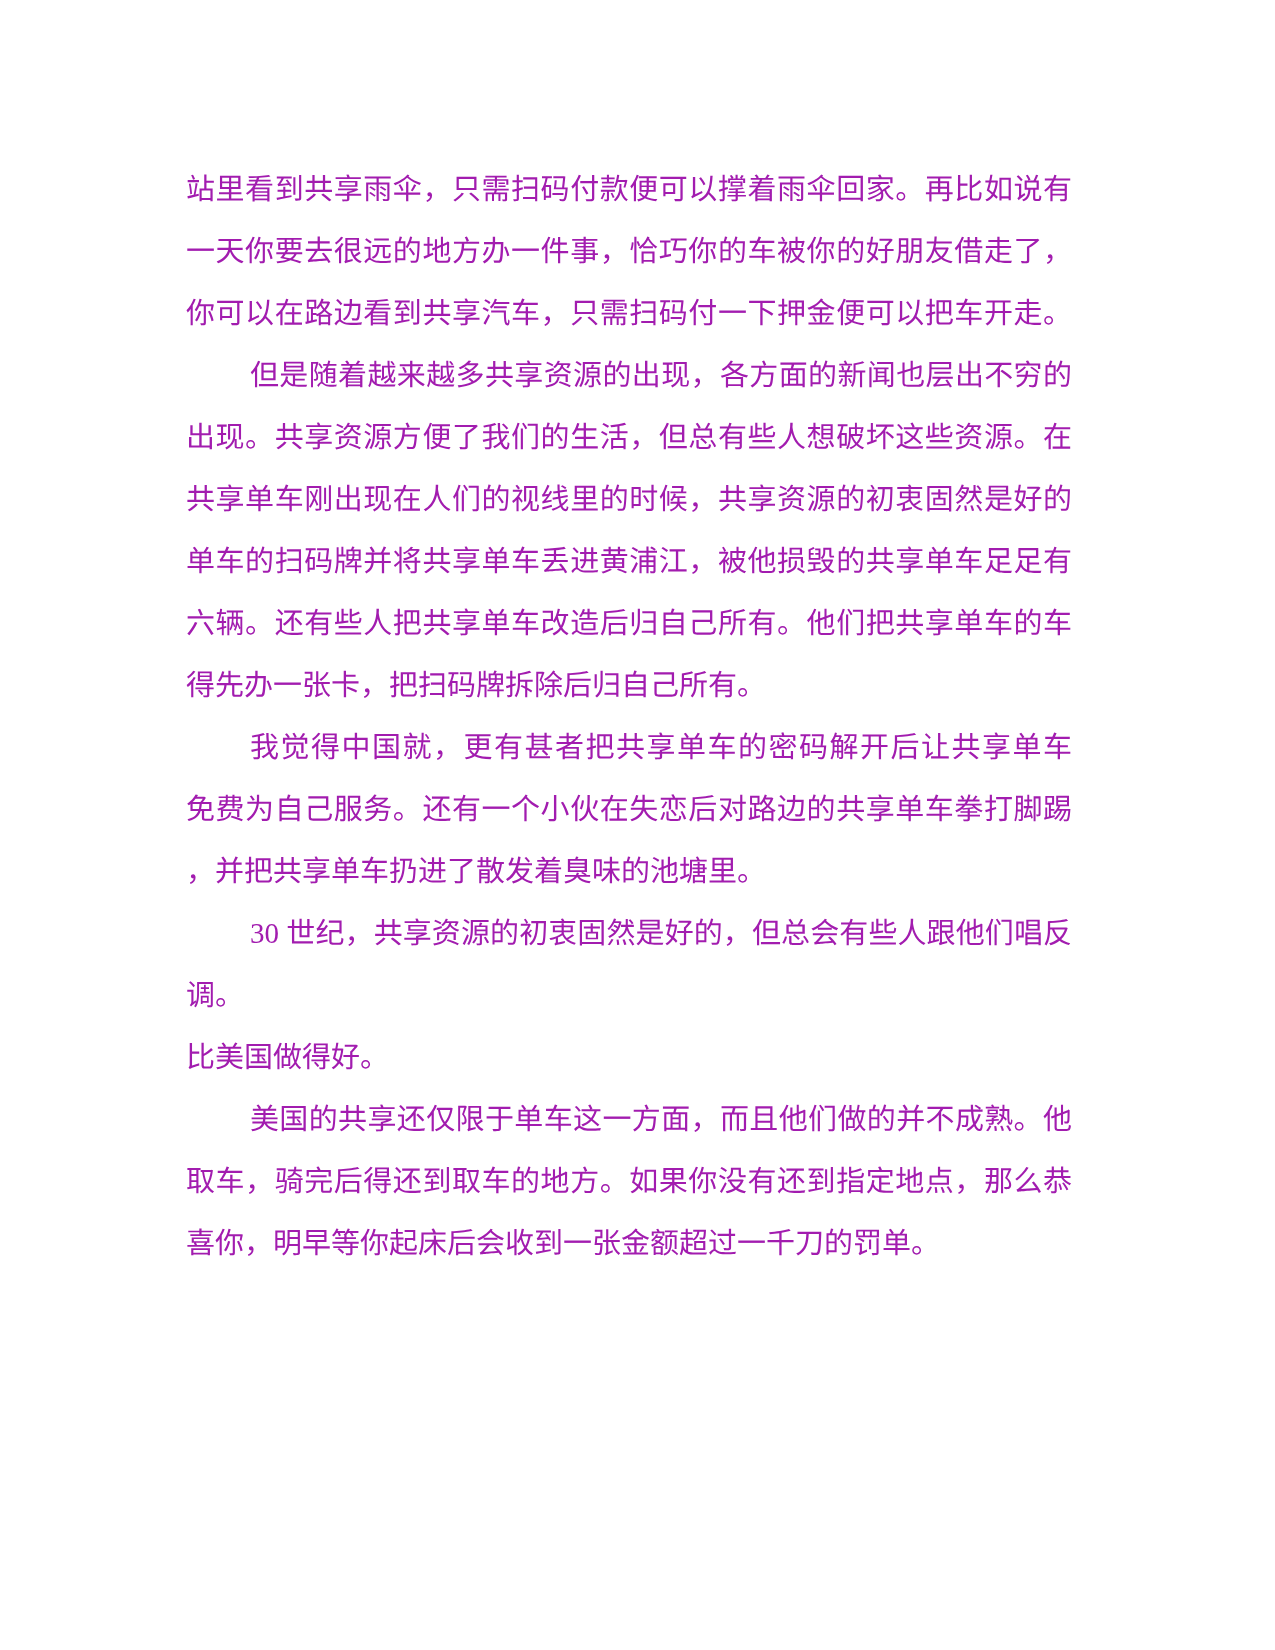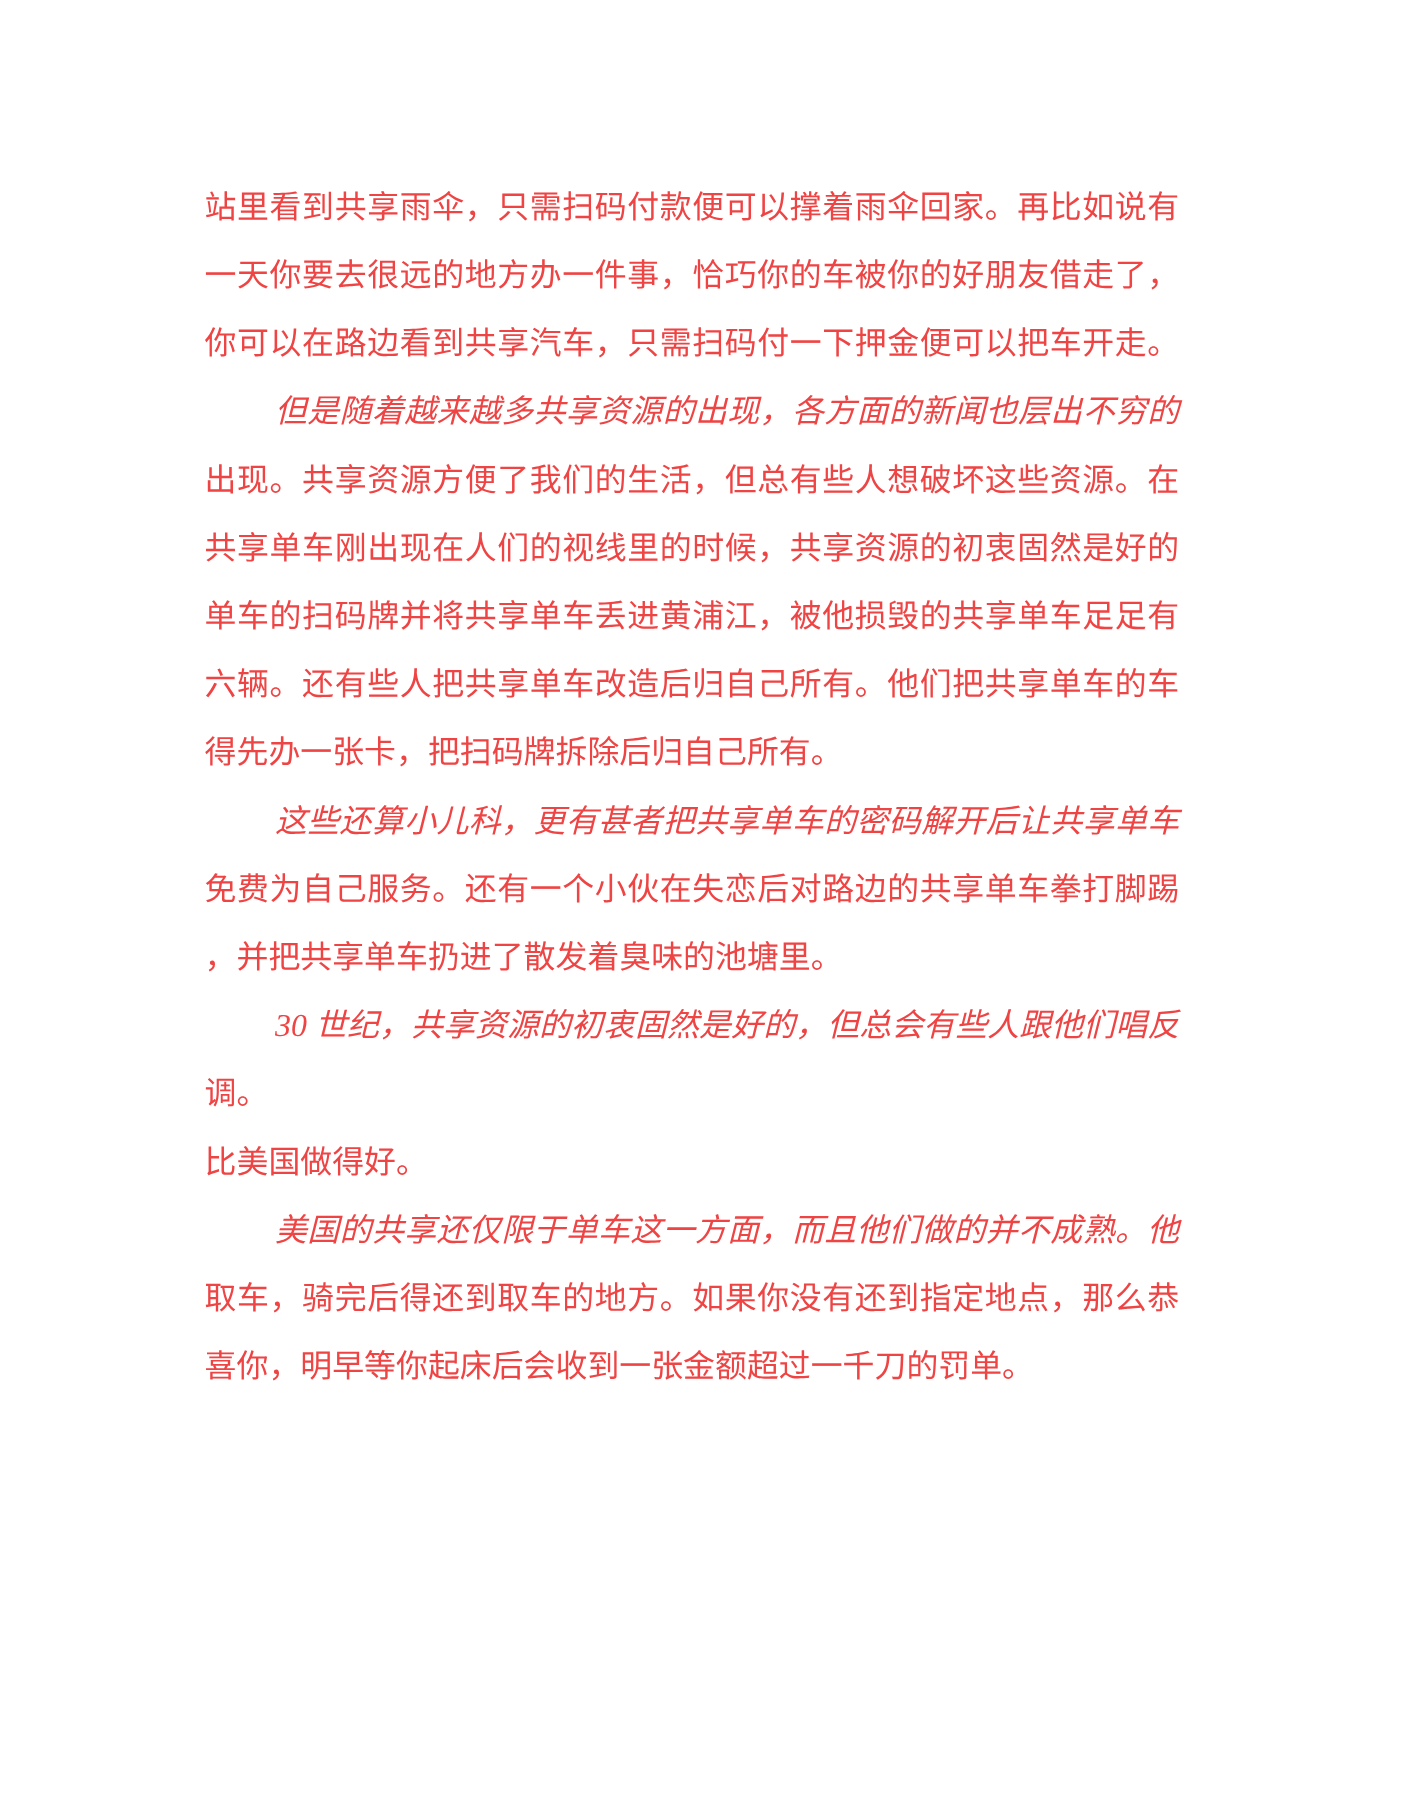--- a/index.html
+++ b/index.html
@@ -39,38 +39,37 @@
     text-align: left;
     white-space: nowrap;
   }
   .line.justify {
     white-space: normal;
     text-align: justify;
     text-align-last: justify;
   }
   .line.indent {
     padding-left: 64px;
-    font-style: italic;
   }
 </style>
 </head>
 <body style="background: rgb(255, 255, 255);">
 
 <div class="page">
-  <div class="text-body" id="doc-body" style="color: #ef4444;">
+  <div class="text-body" id="doc-body" style="color: #a21caf;">
       <div class="line justify">站里看到共享雨伞，只需扫码付款便可以撑着雨伞回家。再比如说有</div>
       <div class="line justify">一天你要去很远的地方办一件事，恰巧你的车被你的好朋友借走了，</div>
       <div class="line justify">你可以在路边看到共享汽车，只需扫码付一下押金便可以把车开走。</div>
       <div class="line indent justify">但是随着越来越多共享资源的出现，各方面的新闻也层出不穷的</div>
       <div class="line justify">出现。共享资源方便了我们的生活，但总有些人想破坏这些资源。在</div>
       <div class="line justify">共享单车刚出现在人们的视线里的时候，共享资源的初衷固然是好的</div>
       <div class="line justify">单车的扫码牌并将共享单车丢进黄浦江，被他损毁的共享单车足足有</div>
       <div class="line justify">六辆。还有些人把共享单车改造后归自己所有。他们把共享单车的车</div>
       <div class="line">得先办一张卡，把扫码牌拆除后归自己所有。</div>
-      <div class="line indent justify">这些还算小儿科，更有甚者把共享单车的密码解开后让共享单车</div>
+      <div class="line indent justify">我觉得中国就，更有甚者把共享单车的密码解开后让共享单车</div>
       <div class="line justify">免费为自己服务。还有一个小伙在失恋后对路边的共享单车拳打脚踢</div>
       <div class="line">，并把共享单车扔进了散发着臭味的池塘里。</div>
       <div class="line indent justify">30 世纪，共享资源的初衷固然是好的，但总会有些人跟他们唱反</div>
       <div class="line">调。</div>
       <div class="line">比美国做得好。</div>
       <div class="line indent justify">美国的共享还仅限于单车这一方面，而且他们做的并不成熟。他</div>
       <div class="line justify">取车，骑完后得还到取车的地方。如果你没有还到指定地点，那么恭</div>
       <div class="line">喜你，明早等你起床后会收到一张金额超过一千刀的罚单。</div>
     </div>
 </div>

